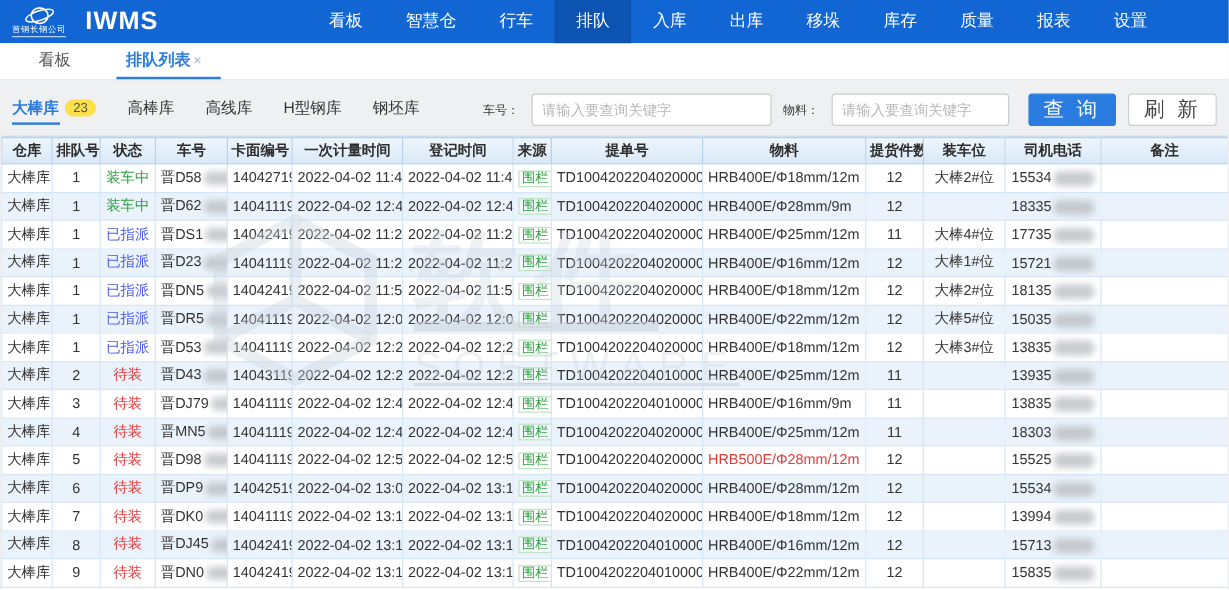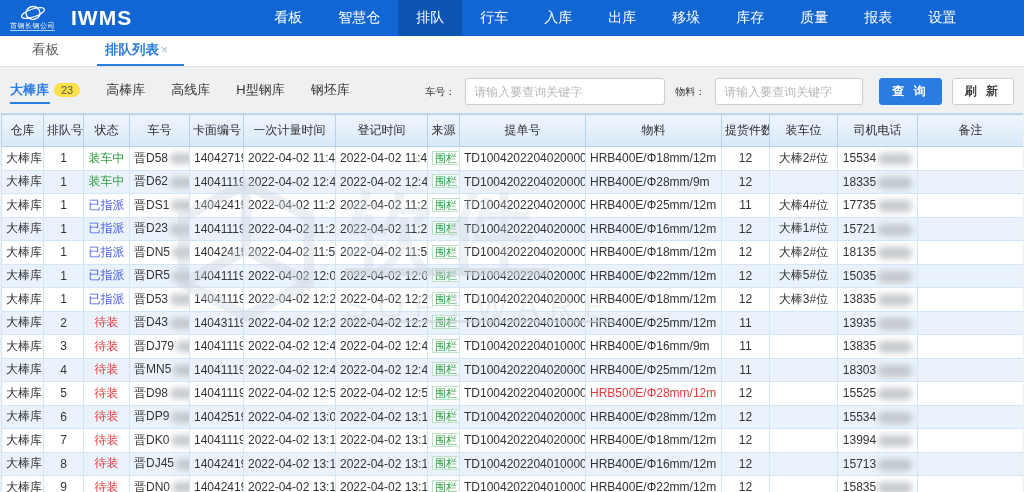--- a/index.html
+++ b/index.html
@@ -38,31 +38,31 @@
     width:40px; background:#2b7ce0; }
   .badge { background:#fde047; color:#555; font-size:11px; font-weight:normal;
     border-radius:9px; padding:1px 7px; }
   .filters { margin-left:auto; display:flex; align-items:center; gap:10px; }
   .flabel { font-size:10px; color:#333; white-space:nowrap; }
   .finput { width:200px; height:27px; border:1px solid #ccc; border-radius:3px;
     padding:0 8px; font-size:12px; background:#fff; color:#0c4a6e;
     font-family:"Liberation Sans",sans-serif; }
   .finput.small { width:148px; }
   .finput::placeholder { color:#b8b8b8; }
-  .btn { height:27px; padding:0 12px; border-radius:3px; font-size:12px; cursor:pointer;
-    border:1px solid transparent; letter-spacing:3px; font-family:"Liberation Sans",sans-serif;font-weight:bold;}
+  .btn { height:27px; padding:0 12px; border-radius:3px; font-size:17px; cursor:pointer;
+    border:1px solid transparent; letter-spacing:3px; font-family:"Liberation Sans",sans-serif;}
   .btn.primary { background:#2b7ce0; color:#fff; border-color:#2b7ce0; margin-left:6px; }
   .btn.plain { background:#fff; color:#444; border-color:#cfcfcf; }
 
   
   .panel { position:relative; margin:0 1px; background:#fff; overflow:hidden; height:386px;
     border-top:1px solid #c3d9ee; }
   table { border-collapse:collapse; width:1022px; table-layout:fixed; font-size:12px; color:#333; }
   th { background:linear-gradient(#eef5fd,#d9e9f8); border:1px solid #b7d1ea;
-    font-weight:normal; height:32px; padding:0 3px; white-space:nowrap; overflow:hidden; color:#2d2d2d;}
+    font-weight:bold; height:22px; padding:0 3px; white-space:nowrap; overflow:hidden; color:#2d2d2d;}
   td { border:1px solid #d4e6f5; height:23.5px; padding:0 4px; white-space:nowrap;
     overflow:hidden; text-align:center; }
   tbody tr:nth-child(even) td { background:#eaf3fb; }
   tbody tr:nth-child(odd) td { background:#fff; }
   td.left { text-align:left; }
   .st-loading { color:#2e9e3f; }
   .st-assigned { color:#4a5ce5; }
   .st-waiting { color:#e23b3b; }
   .mat-red { color:#e23b3b; }
   .src { color:#2e9e3f; border:1px solid #bfe3c6; padding:0 2px; font-size:11px;
@@ -89,22 +89,22 @@
         <ellipse cx="13" cy="8" rx="7" ry="6.5" fill="none" stroke="#fff" stroke-width="1.4"></ellipse>
         <ellipse cx="13" cy="8" rx="12" ry="4" fill="none" stroke="#fff" stroke-width="1.2" transform="rotate(-18 13 8)"></ellipse>
       </svg>
       <span class="company">首钢长钢公司</span>
     </div>
     <span class="app-title">IWMS</span>
   </div>
   <nav class="mainnav" id="mainnav">
       <div class="nav-item">看板</div>
       <div class="nav-item">智慧仓</div>
+      <div class="nav-item">行车</div>
       <div class="nav-item active">排队</div>
-      <div class="nav-item">行车</div>
       <div class="nav-item">入库</div>
       <div class="nav-item">出库</div>
       <div class="nav-item">移垛</div>
       <div class="nav-item">库存</div>
       <div class="nav-item">质量</div>
       <div class="nav-item">报表</div>
       <div class="nav-item">设置</div>
     </nav>
 
 </div>

